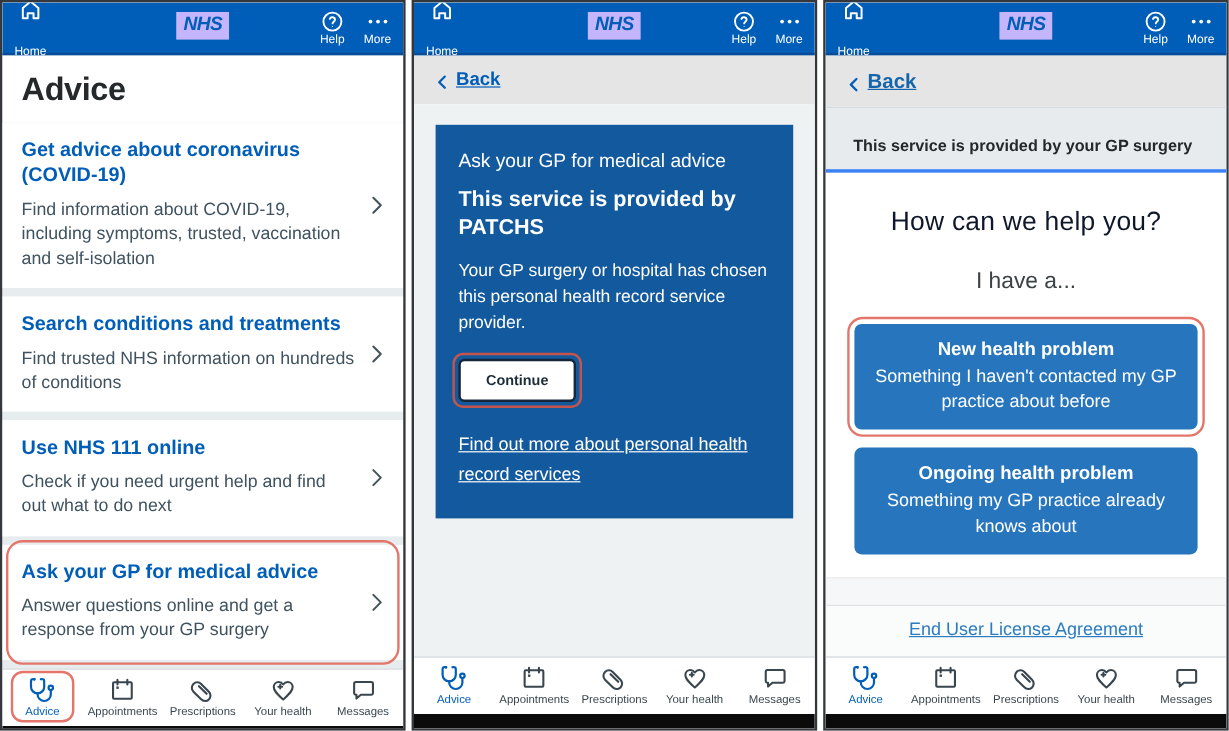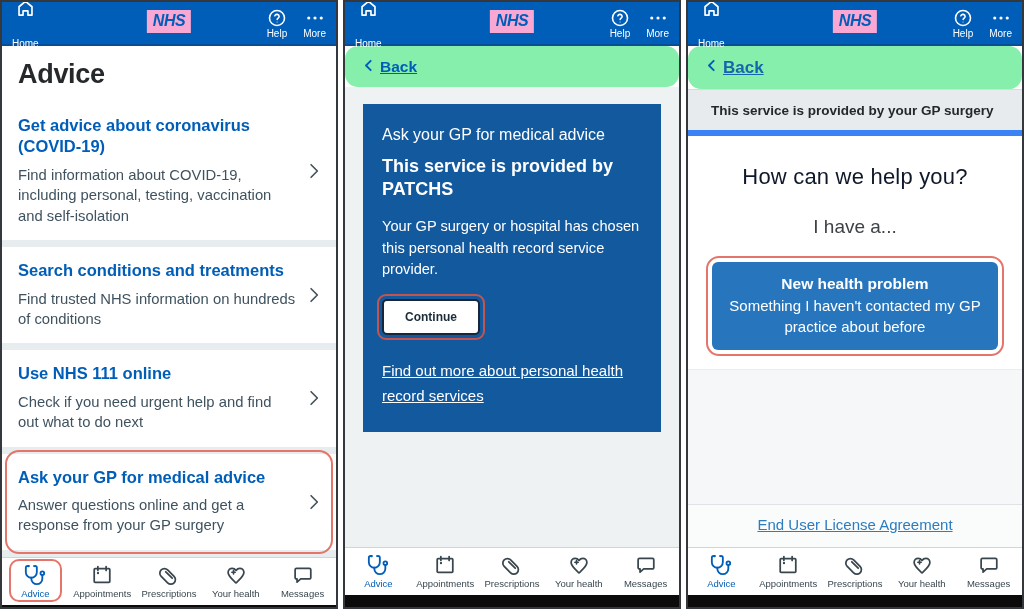--- a/index.html
+++ b/index.html
@@ -7,60 +7,60 @@
   .strip{display:flex;justify-content:space-between;width:1024px;height:609px;}
   .phone{width:338px;height:609px;box-sizing:border-box;border:2px solid #34383c;background:#fff;display:flex;flex-direction:column;overflow:hidden;}
   .icon{display:block;}
   svg{stroke-linecap:round;stroke-linejoin:round;}
 
   
   .app-header{height:44px;flex:0 0 44px;background:#005eb8;border-bottom:2px solid #0a4d97;color:#fff;display:flex;align-items:center;padding:0 10px;box-sizing:border-box;position:relative;}
   .hdr-btn{display:flex;flex-direction:column;align-items:center;gap:1px;font-size:10px;line-height:1;color:#fff;cursor:pointer;}
   .hdr-left{margin-right:auto;gap:20px;}
   .hdr-right{display:flex;gap:16px;margin-left:auto;}
-  .nhs-logo{position:absolute;left:50%;top:8px;transform:translateX(-50%);background:#f9a8d4;color:#005eb8;font-weight:bold;font-style:italic;font-size:16px;line-height:1;padding:3px 6px 4px;letter-spacing:-.5px;}
+  .nhs-logo{position:absolute;left:50%;top:8px;transform:translateX(-50%);background:#c4b5fd;color:#005eb8;font-weight:bold;font-style:italic;font-size:16px;line-height:1;padding:3px 6px 4px;letter-spacing:-.5px;}
 
   
   .tabbar{margin-top:auto;flex:0 0 47px;background:#fff;border-top:1px solid #cfd5d9;display:flex;align-items:center;}
   .tab{flex:1;display:flex;flex-direction:column;align-items:center;gap:2px;font-size:9.5px;color:#39464e;position:relative;cursor:pointer;}
   .tab svg{width:22px;height:22px;}
   .tab.active{color:#005eb8;}
   .tab.ringed::after{content:"";position:absolute;inset:-5px 7px -3px;border:2px solid #e4756b;border-radius:10px;pointer-events:none;}
   .phone-foot{flex:0 0 12px;background:#0b0b0b;}
 
   
   .page-title{background:#fff;padding:13px 16px 12px;font-size:27px;font-weight:bold;color:#26292c;letter-spacing:-.3px;}
   .advice-list{background:#e7ecee;display:flex;flex-direction:column;gap:7px;padding-bottom:7px;}
   .advice-item{background:#fff;position:relative;padding:13px 40px 14px 16px;cursor:pointer;}
   .advice-item .a-title{color:#005eb8;font-weight:bold;font-size:16.5px;line-height:1.3;margin-bottom:7px;}
   .advice-item .a-desc{color:#3f525f;font-size:14.8px;line-height:1.38;}
   .advice-item .chev{position:absolute;right:12px;top:50%;transform:translateY(-50%);color:#44525a;}
   .advice-item .chev svg{width:20px;height:20px;}
   .advice-item.ringed::after{content:"";position:absolute;inset:-4px 3px;border:2px solid #e4756b;border-radius:14px;pointer-events:none;}
 
   
-  .back-row{background:#86efac;padding:12px 16px 11px;display:flex;align-items:flex-start;gap:4px;border-radius:13px;}
+  .back-row{background:#e5e5e5;padding:12px 16px 11px;display:flex;align-items:flex-end;gap:4px;}
   .back-link{color:#005eb8;font-weight:bold;font-size:15.5px;text-decoration:underline;cursor:pointer;}
   .back-chev{color:#005eb8;}
   .back-chev svg{width:15px;height:15px;}
   .back-row.patchs .back-link{font-size:17px;color:#1565ad;font-weight:600;}
 
   
   .provider-body{background:#eef2f3;flex:1 1 auto;padding:17px 18px;}
   .provider-card{background:#13599e;color:#fff;padding:20px 19px 24px;}
   .card-kicker{font-size:16px;line-height:1.35;margin-bottom:9px;}
   .card-title{font-size:18px;font-weight:bold;line-height:1.3;margin-bottom:15px;}
   .card-body{font-size:14.6px;line-height:1.45;margin-bottom:19px;}
   .ring-wrap{display:inline-block;position:relative;margin-bottom:24px;}
   .ring-wrap::after{content:"";position:absolute;inset:-5px;border:2px solid #c4554c;border-radius:9px;pointer-events:none;}
   .continue-btn{background:#fff;color:#1c2b39;font-weight:bold;font-size:12px;font-family:inherit;padding:9px 21px;border:2px solid #17263a;border-radius:5px;cursor:pointer;}
   .card-link{display:block;color:#fff;font-size:15px;line-height:1.65;text-decoration:underline;cursor:pointer;max-width:290px;}
 
   
-  .gp-banner{background:#e7ebee;border-top:1px solid #d6dbdf;border-bottom:6px solid #3b82f6;padding:13px 16px 12px 23px;font-size:13.5px;font-weight:bold;color:#25282b;}
+  .gp-banner{background:#e7ebee;border-top:1px solid #d6dbdf;border-bottom:3px solid #3b82f6;padding:24px 16px 12px 23px;font-size:13.5px;font-weight:bold;color:#25282b;}
   .triage-main{background:#fff;padding:8px 24px 4px;text-align:center;}
   .triage-heading{font-size:22px;color:#0f172a;margin:20px 0 0;font-weight:400;letter-spacing:.2px;}
   .triage-sub{font-size:19px;color:#3d4245;margin:26px 0 24px;font-weight:400;}
   .option-btn{display:block;width:100%;box-sizing:border-box;background:#2776bd;color:#fff;border:none;border-radius:6px;padding:11px 14px 13px;margin:0 0 15px;font-family:inherit;cursor:pointer;position:relative;}
   .option-btn .o-title{font-weight:bold;font-size:15.5px;line-height:1.45;}
   .option-btn .o-desc{font-size:15px;line-height:1.4;}
   .option-btn.ringed::after{content:"";position:absolute;inset:-6px;border:2px solid #e4756b;border-radius:13px;pointer-events:none;}
   .triage-spacer{flex:1 1 auto;background:#f6f7f8;border-top:1px solid #ececec;}
   .eula-row{background:#fafbfb;border-top:1px solid #dfe3e5;padding:11px 0 13px;text-align:center;}
   .eula-link{color:#2c7cc0;font-size:15px;text-decoration:underline;cursor:pointer;}
@@ -138,21 +138,21 @@
           <span>More</span>
         </div>
       </div>
     </div>
 
     <div class="page-title">Advice</div>
 
     <div class="advice-list">
       <div class="advice-item">
         <div class="a-title">Get advice about coronavirus (COVID-19)</div>
-        <div class="a-desc">Find information about COVID-19, including personal, testing, vaccination and self-isolation</div>
+        <div class="a-desc">Find information about COVID-19, including symptoms, trusted, vaccination and self-isolation</div>
         <span class="chev">
             <svg class="icon" width="20" height="20">
               <use href="#i-chev-right"></use>
             </svg>
           </span>
       </div>
       <div class="advice-item">
         <div class="a-title">Search conditions and treatments</div>
         <div class="a-desc">Find trusted NHS information on hundreds of conditions</div>
         <span class="chev">
@@ -333,20 +333,24 @@
 
     <div class="gp-banner">This service is provided by your GP surgery</div>
 
     <div class="triage-main">
       <div class="triage-heading">How can we help you?</div>
       <div class="triage-sub">I have a...</div>
       <button class="option-btn ringed">
         <div class="o-title">New health problem</div>
         <div class="o-desc">Something I haven't contacted my GP practice about before</div>
       </button>
+      <button class="option-btn">
+        <div class="o-title">Ongoing health problem</div>
+        <div class="o-desc">Something my GP practice already knows about</div>
+      </button>
     </div>
 
     <div class="triage-spacer"></div>
 
     <div class="eula-row">
       <a class="eula-link">End User License Agreement</a>
     </div>
 
     <div class="tabbar" style="margin-top:0">
       <div class="tab active">

